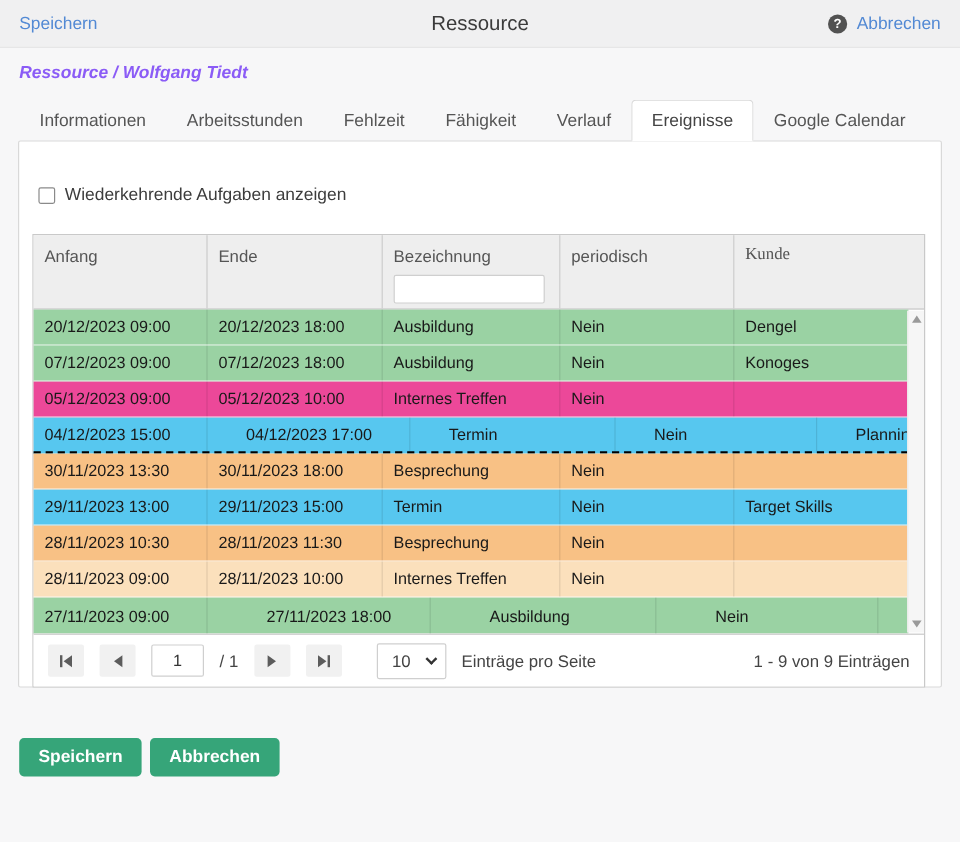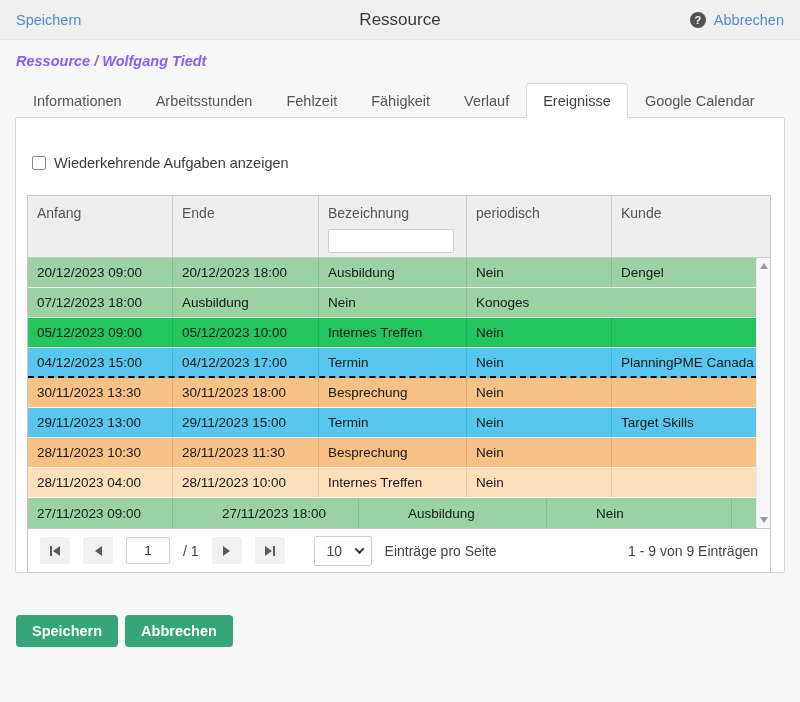--- a/index.html
+++ b/index.html
@@ -56,34 +56,34 @@
     background: #fff; cursor: pointer; flex: 0 0 auto;
   }
   .cb-label { font-size: 14.5px; color: #3c3c3c; }
   
   .dtable { width: 744px; border: 1px solid #c9c9c9; position: relative; background:#fff; }
   .thead {
     display: grid; grid-template-columns: 145px 146px 148px 145px 1fr;
     background: #eeeeee; height: 62px; border-bottom: 1px solid #c9c9c9;
   }
   .hcell { border-right: 1px solid #cccccc; padding: 9px 0 0 9px; font-size: 14px; color: #555; }
-  .hcell:last-child { border-right: none; }
+  .hcell:last-child { border-right: none; font-family: Liberation Serif, serif; }
   .hfilter {
     display: block; margin-top: 8px; width: 126px; height: 24px;
     border: 1px solid #cfcfcf; border-radius: 2px; background: #fff;
     font-size: 13px; padding: 0 5px; outline: none;
   }
   .tbody { width: 729px; }
   .trow {
     display: grid; grid-template-columns: 145px 146px 148px 145px 1fr;
     height: 30px; align-items: center; font-size: 13.5px; color: #191919;
     border-bottom: 1px solid rgba(250,250,250,0.9); cursor: pointer;
   }
   .trow:last-child { border-bottom: none; gap: 40px; }
-  .trow.today { border-bottom: 2px dashed #000; }
+  .trow.today { border-bottom: 2px dashed #000; gap: 23px; }
   .tcell {
     padding-left: 9px; height: 100%; display: flex; align-items: center;
     border-right: 1px solid rgba(0,0,0,0.10);
     white-space: nowrap; overflow: hidden;
   }
   .tcell:last-child { border-right: none; }
   
   .vscroll {
     position: absolute; top: 63px; right: 0; width: 14px; height: 268px;
     background: #f6f6f6; border-left: 1px solid #ececec;
@@ -166,26 +166,27 @@
       </div>
     <div class="tbody">
         <div class="trow" style="background: rgb(154, 210, 163);">
           <span class="tcell">20/12/2023 09:00</span>
           <span class="tcell">20/12/2023 18:00</span>
           <span class="tcell">Ausbildung</span>
           <span class="tcell">Nein</span>
           <span class="tcell">Dengel</span>
         </div>
         <div class="trow" style="background: rgb(154, 210, 163);">
+          <span class="tcell">07/12/2023 09:00</span>
           <span class="tcell">07/12/2023 18:00</span>
           <span class="tcell">Ausbildung</span>
           <span class="tcell">Nein</span>
           <span class="tcell">Konoges</span>
         </div>
-        <div class="trow" style="background: #22c55e;">
+        <div class="trow" style="background: #ec4899;">
           <span class="tcell">05/12/2023 09:00</span>
           <span class="tcell">05/12/2023 10:00</span>
           <span class="tcell">Internes Treffen</span>
           <span class="tcell">Nein</span>
           <span class="tcell"></span>
         </div>
         <div class="trow today" style="background: rgb(87, 199, 239);">
           <span class="tcell">04/12/2023 15:00</span>
           <span class="tcell">04/12/2023 17:00</span>
           <span class="tcell">Termin</span>
@@ -207,21 +208,21 @@
           <span class="tcell">Target Skills</span>
         </div>
         <div class="trow" style="background: rgb(248, 193, 133);">
           <span class="tcell">28/11/2023 10:30</span>
           <span class="tcell">28/11/2023 11:30</span>
           <span class="tcell">Besprechung</span>
           <span class="tcell">Nein</span>
           <span class="tcell"></span>
         </div>
         <div class="trow" style="background: rgb(251, 224, 188);">
-          <span class="tcell">28/11/2023 04:00</span>
+          <span class="tcell">28/11/2023 09:00</span>
           <span class="tcell">28/11/2023 10:00</span>
           <span class="tcell">Internes Treffen</span>
           <span class="tcell">Nein</span>
           <span class="tcell"></span>
         </div>
         <div class="trow" style="background: rgb(154, 210, 163);">
           <span class="tcell">27/11/2023 09:00</span>
           <span class="tcell">27/11/2023 18:00</span>
           <span class="tcell">Ausbildung</span>
           <span class="tcell">Nein</span>

